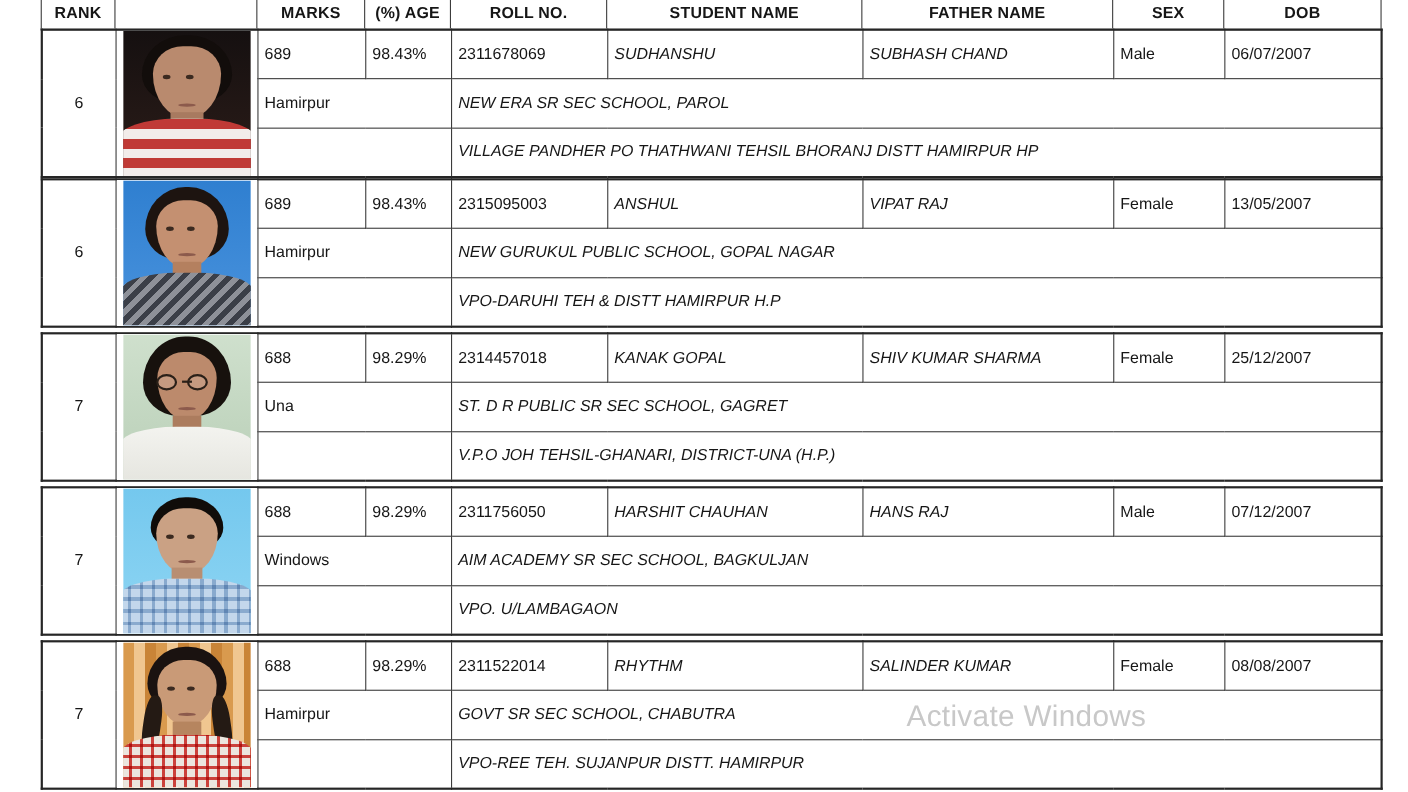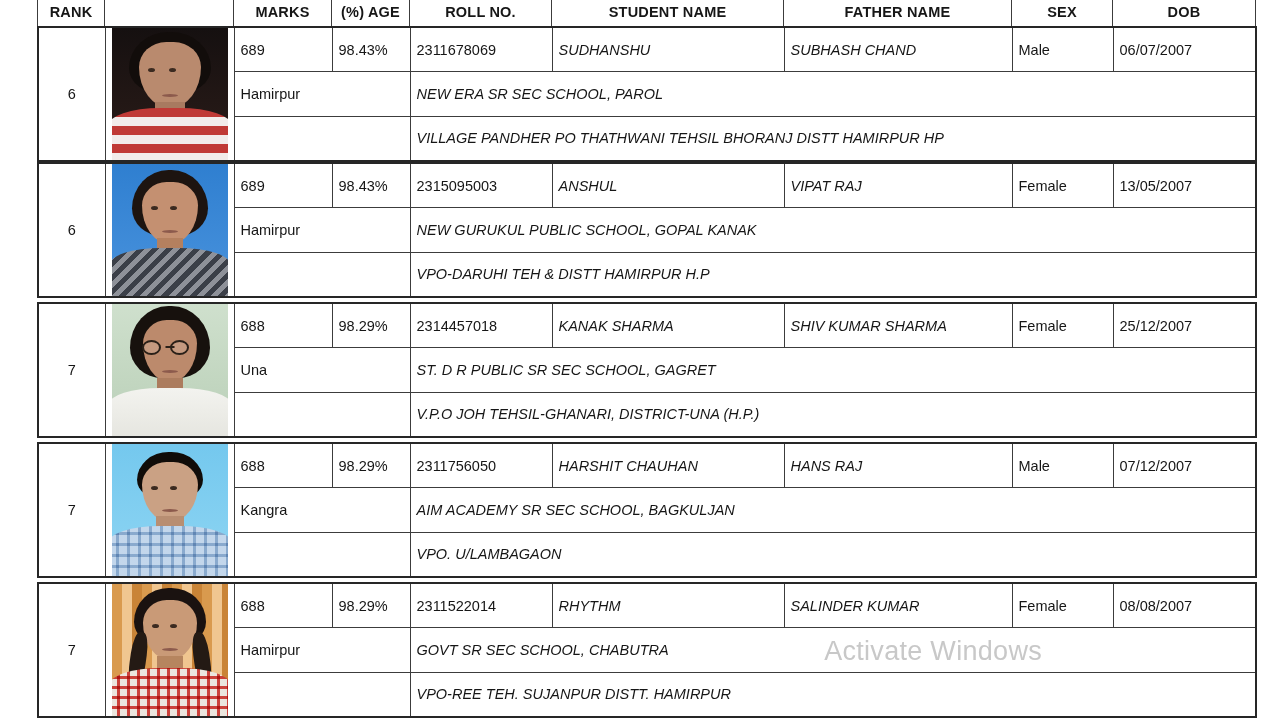--- a/index.html
+++ b/index.html
@@ -280,21 +280,21 @@
       <td class="cell-center">689</td>
       <td class="cell-center">98.43%</td>
       <td class="cell-center">2315095003</td>
       <td class="cell-left">ANSHUL</td>
       <td class="cell-left">VIPAT RAJ</td>
       <td class="cell-center">Female</td>
       <td class="cell-center">13/05/2007</td>
     </tr>
     <tr>
       <td class="cell-center" colspan="2">Hamirpur</td>
-      <td class="cell-left" colspan="5">NEW GURUKUL PUBLIC SCHOOL, GOPAL KANAK</td>
+      <td class="cell-left" colspan="5">NEW GURUKUL PUBLIC SCHOOL, GOPAL NAGAR</td>
     </tr>
     <tr>
       <td class="cell-center" colspan="2"></td>
       <td class="cell-left" colspan="5">VPO-DARUHI TEH &amp; DISTT HAMIRPUR H.P</td>
     </tr>
   </tbody>
     </table>
 
   <table class="merit-table bordered row-block" style="top:302px;">
     <colgroup>
@@ -320,21 +320,21 @@
           <div class="ph-glass" style="top:36px;left:58px;"></div>
           <div class="ph-glass-bridge" style="top:42px;"></div>
           <div class="ph-mouth" style="top:66px;"></div>
           <div class="ph-neck" style="top:74px;width:26px;height:16px;background:#ac7c5e;"></div>
           <div class="ph-torso" style="width:122px;height:48px;background:linear-gradient(180deg,#f3f3ef 0%,#e6e6e0 100%);"></div>
         </div>
       </td>
       <td class="cell-center">688</td>
       <td class="cell-center">98.29%</td>
       <td class="cell-center">2314457018</td>
-      <td class="cell-left">KANAK SHARMA</td>
+      <td class="cell-left">KANAK GOPAL</td>
       <td class="cell-left">SHIV KUMAR SHARMA</td>
       <td class="cell-center">Female</td>
       <td class="cell-center">25/12/2007</td>
     </tr>
     <tr>
       <td class="cell-center" colspan="2">Una</td>
       <td class="cell-left" colspan="5">ST. D R PUBLIC SR SEC SCHOOL, GAGRET</td>
     </tr>
     <tr>
       <td class="cell-center" colspan="2"></td>
@@ -375,21 +375,21 @@
       </td>
       <td class="cell-center">688</td>
       <td class="cell-center">98.29%</td>
       <td class="cell-center">2311756050</td>
       <td class="cell-left">HARSHIT CHAUHAN</td>
       <td class="cell-left">HANS RAJ</td>
       <td class="cell-center">Male</td>
       <td class="cell-center">07/12/2007</td>
     </tr>
     <tr>
-      <td class="cell-center" colspan="2">Kangra</td>
+      <td class="cell-center" colspan="2">Windows</td>
       <td class="cell-left" colspan="5">AIM ACADEMY SR SEC SCHOOL, BAGKULJAN</td>
     </tr>
     <tr>
       <td class="cell-center" colspan="2"></td>
       <td class="cell-left" colspan="5">VPO. U/LAMBAGAON</td>
     </tr>
   </tbody>
     </table>
 
   <table class="merit-table bordered row-block" style="top:582px;">

